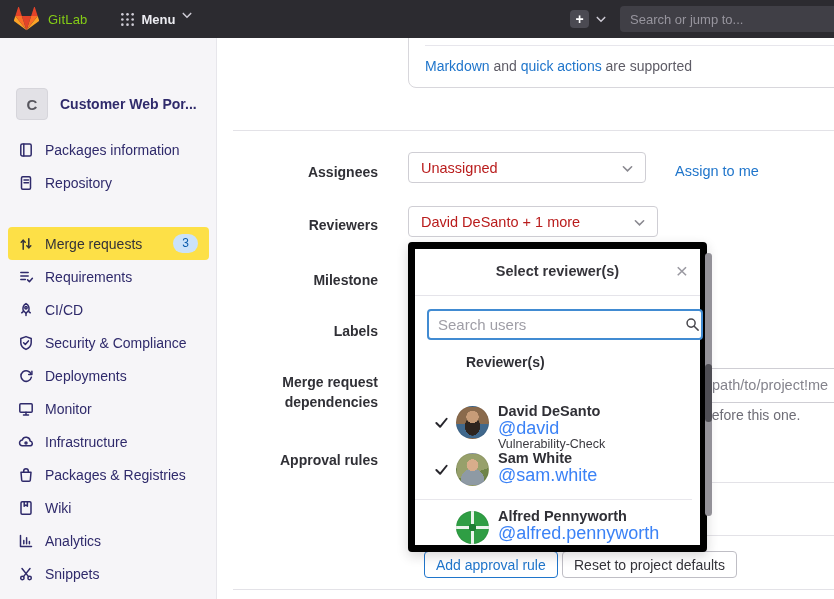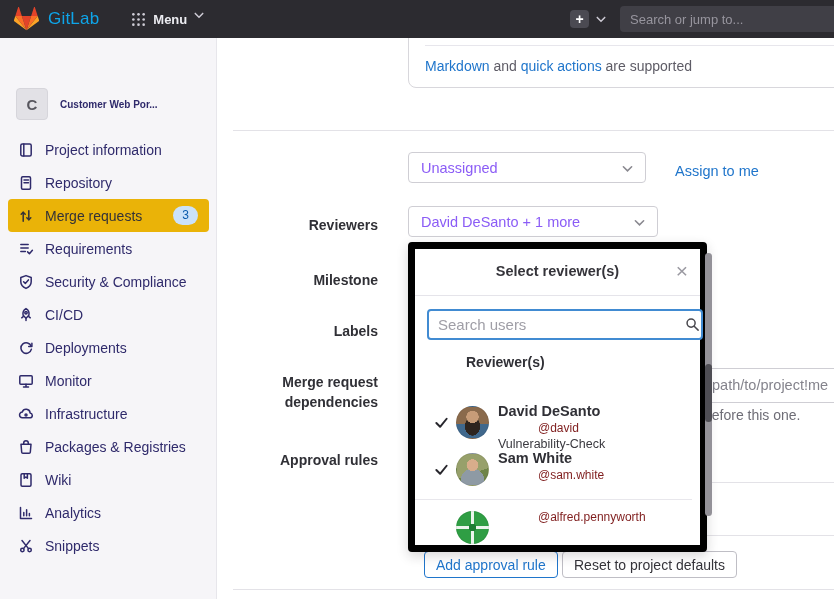--- a/index.html
+++ b/index.html
@@ -5,45 +5,45 @@
   * { margin:0; padding:0; box-sizing:border-box; }
   html,body { width:834px; height:599px; overflow:hidden; background:#fff;
     font-family:"Liberation Sans", sans-serif; }
   .screen { position:relative; width:834px; height:599px; overflow:hidden; background:#fff; }
 
   
   .topbar { position:absolute; left:0; top:0; width:834px; height:38px; background:#2c2b30; z-index:40;
     display:flex; align-items:center; }
   .logo-btn { display:flex; align-items:center; gap:9px; margin-left:14px; cursor:pointer; }
   .logo-btn svg { width:25px; height:24px; display:block; }
-  .brand { color:#0ea5e9; font-size:17px; font-weight:500; letter-spacing:.2px; }
+  .brand { color:#84cc16; font-size:13px; font-weight:500; letter-spacing:.2px; }
   .menu-btn { display:flex; gap:7px; margin-left:32px; cursor:pointer; }
   .grid-icon svg { display:block; }
   .menu-label { color:#ececf1; font-size:13px; font-weight:600; }
   .chev-sm svg { display:block; }
   .tb-right { margin-left:auto; display:flex; align-items:center; }
   .plus-btn { width:19px; height:18px; border-radius:4px; background:#4b4a52; color:#fff;
     font-size:14px; font-weight:700; display:flex; align-items:center; justify-content:center;
     cursor:pointer; line-height:1; }
   .plus-chev { margin:0 14px 0 7px; }
   .tb-search { width:214px; height:26px; background:#403f46; border:none; border-radius:4px 0 0 4px;
     color:#b6b5bd; font-size:13px; padding:0 10px; outline:none; font-family:inherit; }
   .tb-search::placeholder { color:#97959e; }
 
   
   .sidebar { position:absolute; left:0; top:38px; width:217px; height:561px; background:#f6f5f8;
     border-right:1px solid #e7e6eb; z-index:30; }
   .proj { position:absolute; left:16px; top:50px; display:flex; align-items:center; gap:12px; cursor:pointer; }
   .proj-avatar { width:32px; height:32px; border-radius:4px; background:#e2e1e6; border:1px solid #d6d5db;
     color:#57565e; font-size:15px; font-weight:700; display:flex; align-items:center; justify-content:center; }
-  .proj-name { font-size:10px; font-weight:700; color:#2f2a6b; white-space:nowrap; }
+  .proj-name { font-size:14px; font-weight:700; color:#2f2a6b; white-space:nowrap; }
   .nav { position:absolute; left:0; top:95px; width:217px; list-style:none; }
   .nav-item { height:33px; margin:0 8px; padding:0 11px 0 10px; display:flex; align-items:center;
     border-radius:4px; cursor:pointer; color:#2f2a6b; }
-  .nav-item.selected { background:#eab308; color:#333238; }
+  .nav-item.selected { background:#fde047; color:#333238;margin-top:28px; }
   .nav-icon { width:16px; height:16px; margin-right:11px; flex:none; }
   .nav-icon svg { display:block; }
   .nav-label { font-size:14px; font-weight:500; white-space:nowrap; }
   .nav-badge { margin-left:auto; background:#cbe2f9; color:#0b5cad; border-radius:10px;
     font-size:12px; font-weight:500; padding:2px 9px; line-height:1.2; }
 
   
   .desc-box { position:absolute; left:408px; top:26px; width:432px; height:62px;
     border:1px solid #d8d7dc; border-radius:0 0 0 8px; z-index:1; background:#fff; }
   .desc-footer { position:absolute; left:0; right:0; top:18px; bottom:0; border-top:1px solid #e7e6ec;
@@ -57,21 +57,21 @@
     font-weight:600; color:#303036; line-height:20px; z-index:1; }
   .lbl-assignees   { top:162px; }
   .lbl-reviewers   { top:215px; }
   .lbl-milestone   { top:270px; }
   .lbl-labels      { top:321px; }
   .lbl-deps        { top:372px; }
   .lbl-approval    { top:450px; }
 
   .gl-select { position:absolute; display:flex; align-items:center; background:#fff;
     border:1px solid #cfced4; border-radius:4px; height:31px; padding:0 12px; font-size:14.5px;
-    color:#8b5cf6; cursor:pointer; z-index:1; }
+    color:#b91c1c; cursor:pointer; z-index:1; }
   .sel-assignees { left:408px; top:152px; width:238px; }
   .sel-reviewers { left:408px; top:206px; width:250px;text-align:center; }
   .sel-chev { margin-left:auto; }
   .assign-link { position:absolute; left:675px; top:163px; font-size:14.5px; z-index:1; }
 
   .deps-input { position:absolute; left:520px; top:368px; width:350px; height:35px;
     border:1px solid #cfced4; border-radius:4px; background:#fff; z-index:1; }
   .deps-ph { position:absolute; left:704px; top:377px; font-size:14.5px; color:#84838c;
     white-space:nowrap; z-index:2; }
   .deps-help { position:absolute; left:704px; top:407px; font-size:14px; color:#6e6d76;
@@ -100,21 +100,21 @@
   .panel-search-icon { position:absolute; left:270px; top:68px; }
   .section-label { position:absolute; left:15px; top:105px; font-size:14px; font-weight:700; color:#303036;margin-left:36px; }
 
   .user-row { position:absolute; left:0; right:10px; display:flex; align-items:flex-start; cursor:pointer; }
   .user-check { width:15px; margin:12px 7px 0 19px; flex:none; }
   .user-check svg { display:block; }
   .user-avatar { width:33px; height:33px; border-radius:50%; flex:none; margin-top:3px; margin-right:9px;
     border:1px solid rgba(0,0,0,.06); }
   .user-texts { display:flex; flex-direction:column; }
   .user-name { font-size:14.5px; font-weight:700; color:#303036; line-height:16px; }
-  .user-username { font-size:12px; color:#7f1d1d; line-height:16px; margin-top:1px;margin-left:40px; }
+  .user-username { font-size:18px; color:#3b82f6; line-height:16px; margin-top:1px; }
   .user-subtitle { font-size:12.5px; color:#3a393f; line-height:15px; margin-top:1px; }
   .user-divider { position:absolute; left:0; right:8px; height:1px; background:#e8e7ec; }
 
   .photo-david { background:
     radial-gradient(circle at 50% 32%, #c79c78 0 23%, rgba(0,0,0,0) 24%),
     radial-gradient(ellipse at 50% 62%, #2e241e 0 34%, rgba(0,0,0,0) 35%),
     linear-gradient(180deg, #8a6a4c 0 55%, #40688c 55%); }
   .photo-sam { background:
     radial-gradient(circle at 50% 36%, #d8ad8b 0 23%, rgba(0,0,0,0) 24%),
     radial-gradient(circle at 50% 85%, #8e9aa4 0 38%, rgba(0,0,0,0) 39%),
@@ -133,20 +133,21 @@
 </head>
 <body>
 
 <div class="screen">
 
   <div class="desc-box">
     <div class="desc-footer"><span class="lnk">Markdown</span><span> and </span><span class="lnk">quick actions</span><span> are supported</span></div>
   </div>
   <div class="hr hr-top"></div>
 
+  <div class="f-label lbl-assignees">Assignees</div>
   <div class="gl-select sel-assignees">
     <span>Unassigned</span>
     <span class="sel-chev"><svg viewBox="0 0 12 8" width="11" height="8">
           <path d="M1.5 1.5L6 6l4.5-4.5" fill="none" stroke="#89888f" stroke-width="1.7" stroke-linecap="round"></path>
         </svg></span>
   </div>
   <a class="lnk assign-link">Assign to me</a>
 
   <div class="f-label lbl-reviewers">Reviewers</div>
   <div class="gl-select sel-reviewers">
@@ -214,20 +215,21 @@
   </div>
         <div class="user-divider" style="top: 250px;"></div>
         <div class="user-row" style="top: 259px;">
     <span class="user-check" style="visibility: hidden;">
       <svg viewBox="0 0 16 16" width="15" height="15">
               <path d="M2.5 8.6l4 4L13.5 4" fill="none" stroke="#28272d" stroke-width="2.1" stroke-linecap="round" stroke-linejoin="round"></path>
             </svg>
     </span>
     <span class="user-avatar identicon-green"></span>
     <span class="user-texts">
+      <span class="user-name">Alfred Pennyworth</span>
       <span class="user-username">@alfred.pennyworth</span>
 
     </span>
   </div>
       </div>
     <div class="scroll-track"></div>
     <div class="scroll-thumb"></div>
   </div>
 
   <div class="sidebar">
@@ -236,21 +238,21 @@
       <div class="proj-name">Customer Web Por...</div>
     </div>
     <ul class="nav" id="sidebar-nav">
         <li class="nav-item">
     <span class="nav-icon">
             <svg viewBox="0 0 16 16" width="16" height="16" fill="none" stroke="currentColor" stroke-width="1.5" stroke-linecap="round" stroke-linejoin="round">
               <rect x="2.8" y="2" width="10.4" height="12" rx="1.5"></rect>
               <line x1="5.8" y1="2" x2="5.8" y2="14"></line>
             </svg>
           </span>
-    <span class="nav-label">Project information</span>
+    <span class="nav-label">Packages information</span>
 
   </li>
         <li class="nav-item">
     <span class="nav-icon">
             <svg viewBox="0 0 16 16" width="16" height="16" fill="none" stroke="currentColor" stroke-width="1.5" stroke-linecap="round" stroke-linejoin="round">
               <rect x="3.5" y="1.8" width="9" height="12.4" rx="1.2"></rect>
               <line x1="6" y1="5" x2="10.5" y2="5"></line>
               <line x1="6" y1="7.8" x2="10.5" y2="7.8"></line>
             </svg>
           </span>
@@ -277,36 +279,36 @@
               <path d="M2.8 10.4h4.6"></path>
               <path d="M9.6 10.9l1.8 1.8 3-3.5"></path>
             </svg>
           </span>
     <span class="nav-label">Requirements</span>
 
   </li>
         <li class="nav-item">
     <span class="nav-icon">
             <svg viewBox="0 0 16 16" width="16" height="16" fill="none" stroke="currentColor" stroke-width="1.5" stroke-linecap="round" stroke-linejoin="round">
-              <path d="M8 1.6l5.2 1.9v4.2c0 3.2-2.1 5.3-5.2 6.7-3.1-1.4-5.2-3.5-5.2-6.7V3.5z"></path>
-              <path d="M5.6 7.7l1.7 1.7 3.1-3.5"></path>
-            </svg>
-          </span>
-    <span class="nav-label">Security &amp; Compliance</span>
-
-  </li>
-        <li class="nav-item">
-    <span class="nav-icon">
-            <svg viewBox="0 0 16 16" width="16" height="16" fill="none" stroke="currentColor" stroke-width="1.5" stroke-linecap="round" stroke-linejoin="round">
               <path d="M8 1.6c2.3 1.2 3.4 3.8 2.9 6.6l-2.9 3-2.9-3C4.6 5.4 5.7 2.8 8 1.6z"></path>
               <circle cx="8" cy="5.8" r="1.2"></circle>
               <path d="M5.2 9.6l-1.5 1.2M10.8 9.6l1.5 1.2M8 11.6v2"></path>
             </svg>
           </span>
     <span class="nav-label">CI/CD</span>
+
+  </li>
+        <li class="nav-item">
+    <span class="nav-icon">
+            <svg viewBox="0 0 16 16" width="16" height="16" fill="none" stroke="currentColor" stroke-width="1.5" stroke-linecap="round" stroke-linejoin="round">
+              <path d="M8 1.6l5.2 1.9v4.2c0 3.2-2.1 5.3-5.2 6.7-3.1-1.4-5.2-3.5-5.2-6.7V3.5z"></path>
+              <path d="M5.6 7.7l1.7 1.7 3.1-3.5"></path>
+            </svg>
+          </span>
+    <span class="nav-label">Security &amp; Compliance</span>
 
   </li>
         <li class="nav-item">
     <span class="nav-icon">
             <svg viewBox="0 0 16 16" width="16" height="16" fill="none" stroke="currentColor" stroke-width="1.5" stroke-linecap="round" stroke-linejoin="round">
               <path d="M13.2 6.2A5.3 5.3 0 1 0 13.4 9.2"></path>
               <path d="M13.9 3.2v3.2h-3.2"></path>
             </svg>
           </span>
     <span class="nav-label">Deployments</span>

